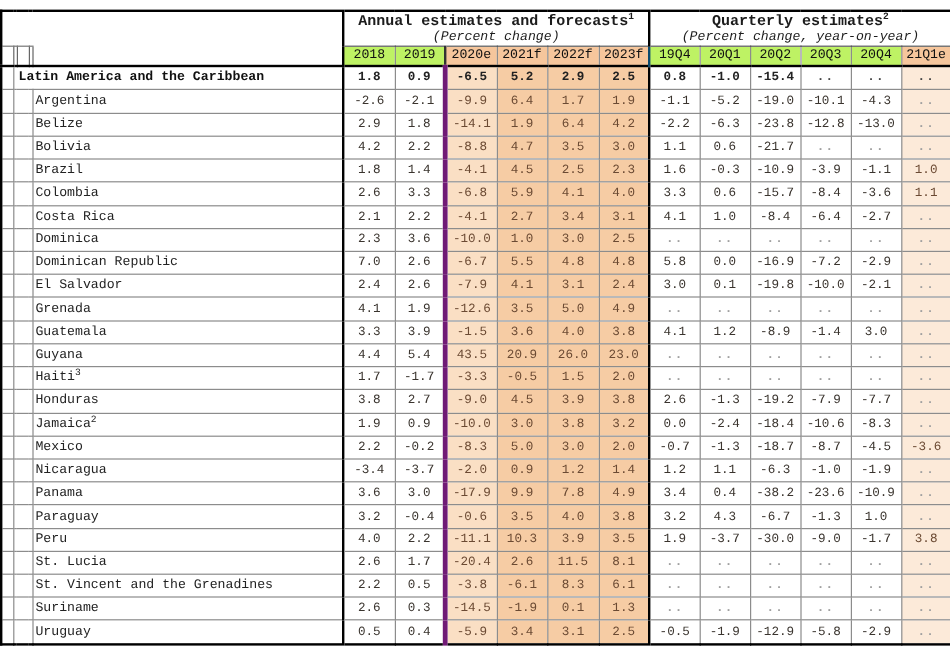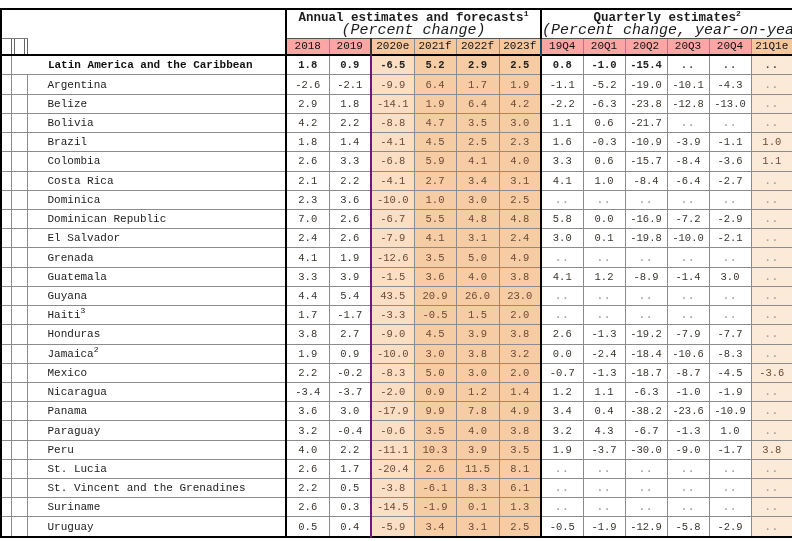--- a/index.html
+++ b/index.html
@@ -13,40 +13,40 @@
   td{border:1px solid var(--grid,#8c8c8c);padding:0;overflow:hidden;white-space:nowrap;
      font-size:10.5px;text-align:center;vertical-align:middle;}
 
   
   tr.h1{height:29px;}
   tr.h2{height:17px;}
   td.band-left{border-right:hidden;border-bottom:1px solid #777;background:#fff;}
   td.band-name-top{border-left:hidden;border-bottom:hidden;background:#fff;}
   td.section-title{border-left:2px solid #000;border-bottom:1px solid #555;background:#fff;}
   .ttl{font-size:12.5px;font-weight:bold;line-height:14px;color:#1c1c1c;}
-  .sub{font-size:15px;font-style:italic;line-height:12px;color:#1c1c1c;}
+  .sub{font-size:11px;font-style:italic;line-height:12px;color:#1c1c1c;}
   sup.fm{font-size:8px;vertical-align:super;line-height:0;}
 
   td.mini{background:#fff;border-color:#666;}
   td.name-head{border-top:hidden;background:#fff;}
-  td.col-head{font-size:11px;color:#111;background:#fca5a5;}
+  td.col-head{font-size:11px;color:#111;background:#bef264;}
   td.col-head.hl{background:var(--hl-header,#f6c69c);}
   td.col-head.estline{border-left:2px solid #333;margin-left:36px;}
   td.col-head.firstA{border-left:2px solid #000;}
   td.col-head.firstQ{border-left:2px solid #0c4a6e;}
 
   
-  tbody tr:first-child td{border-top:2px solid #000;text-align:center;}
+  tbody tr:first-child td{border-top:2px solid #000;}
   td.colA{background:#fff;}
   td.indent{background:#fff;}
-  td.name{text-align:left;padding-left:20px;font-size:11px;color:#222;background:#fff;}
+  td.name{text-align:left;padding-left:2px;font-size:11px;color:#222;background:#fff;}
   td.name.agg{font-weight:bold;padding-left:4px;color:#111;}
   td.val{color:#3a342e;}
   tr.aggregate td.val{font-weight:bold;color:#222;}
-  td.est{background:var(--hl-est,#fadfc4);border-left:2px solid #701a75;color:#6b4a33;margin-left:12px;}
+  td.est{background:var(--hl-est,#fadfc4);border-left:4px solid #701a75;color:#6b4a33;margin-left:12px;}
   td.fc{background:var(--hl-fc,#f6cca4);color:#6b4a33;}
   td.q1e{background:var(--hl-q1e,#fcead9);color:#6b4a33;}
   td.firstA{border-left:2px solid #000;}
   td.firstQ{border-left:2px solid #000;}
   td.miss{color:var(--miss,#a0a0a0);font-weight:bold;letter-spacing:1px;}
   tr.aggregate td.miss{color:#444;}
 </style>
 </head>
 <body>
 

